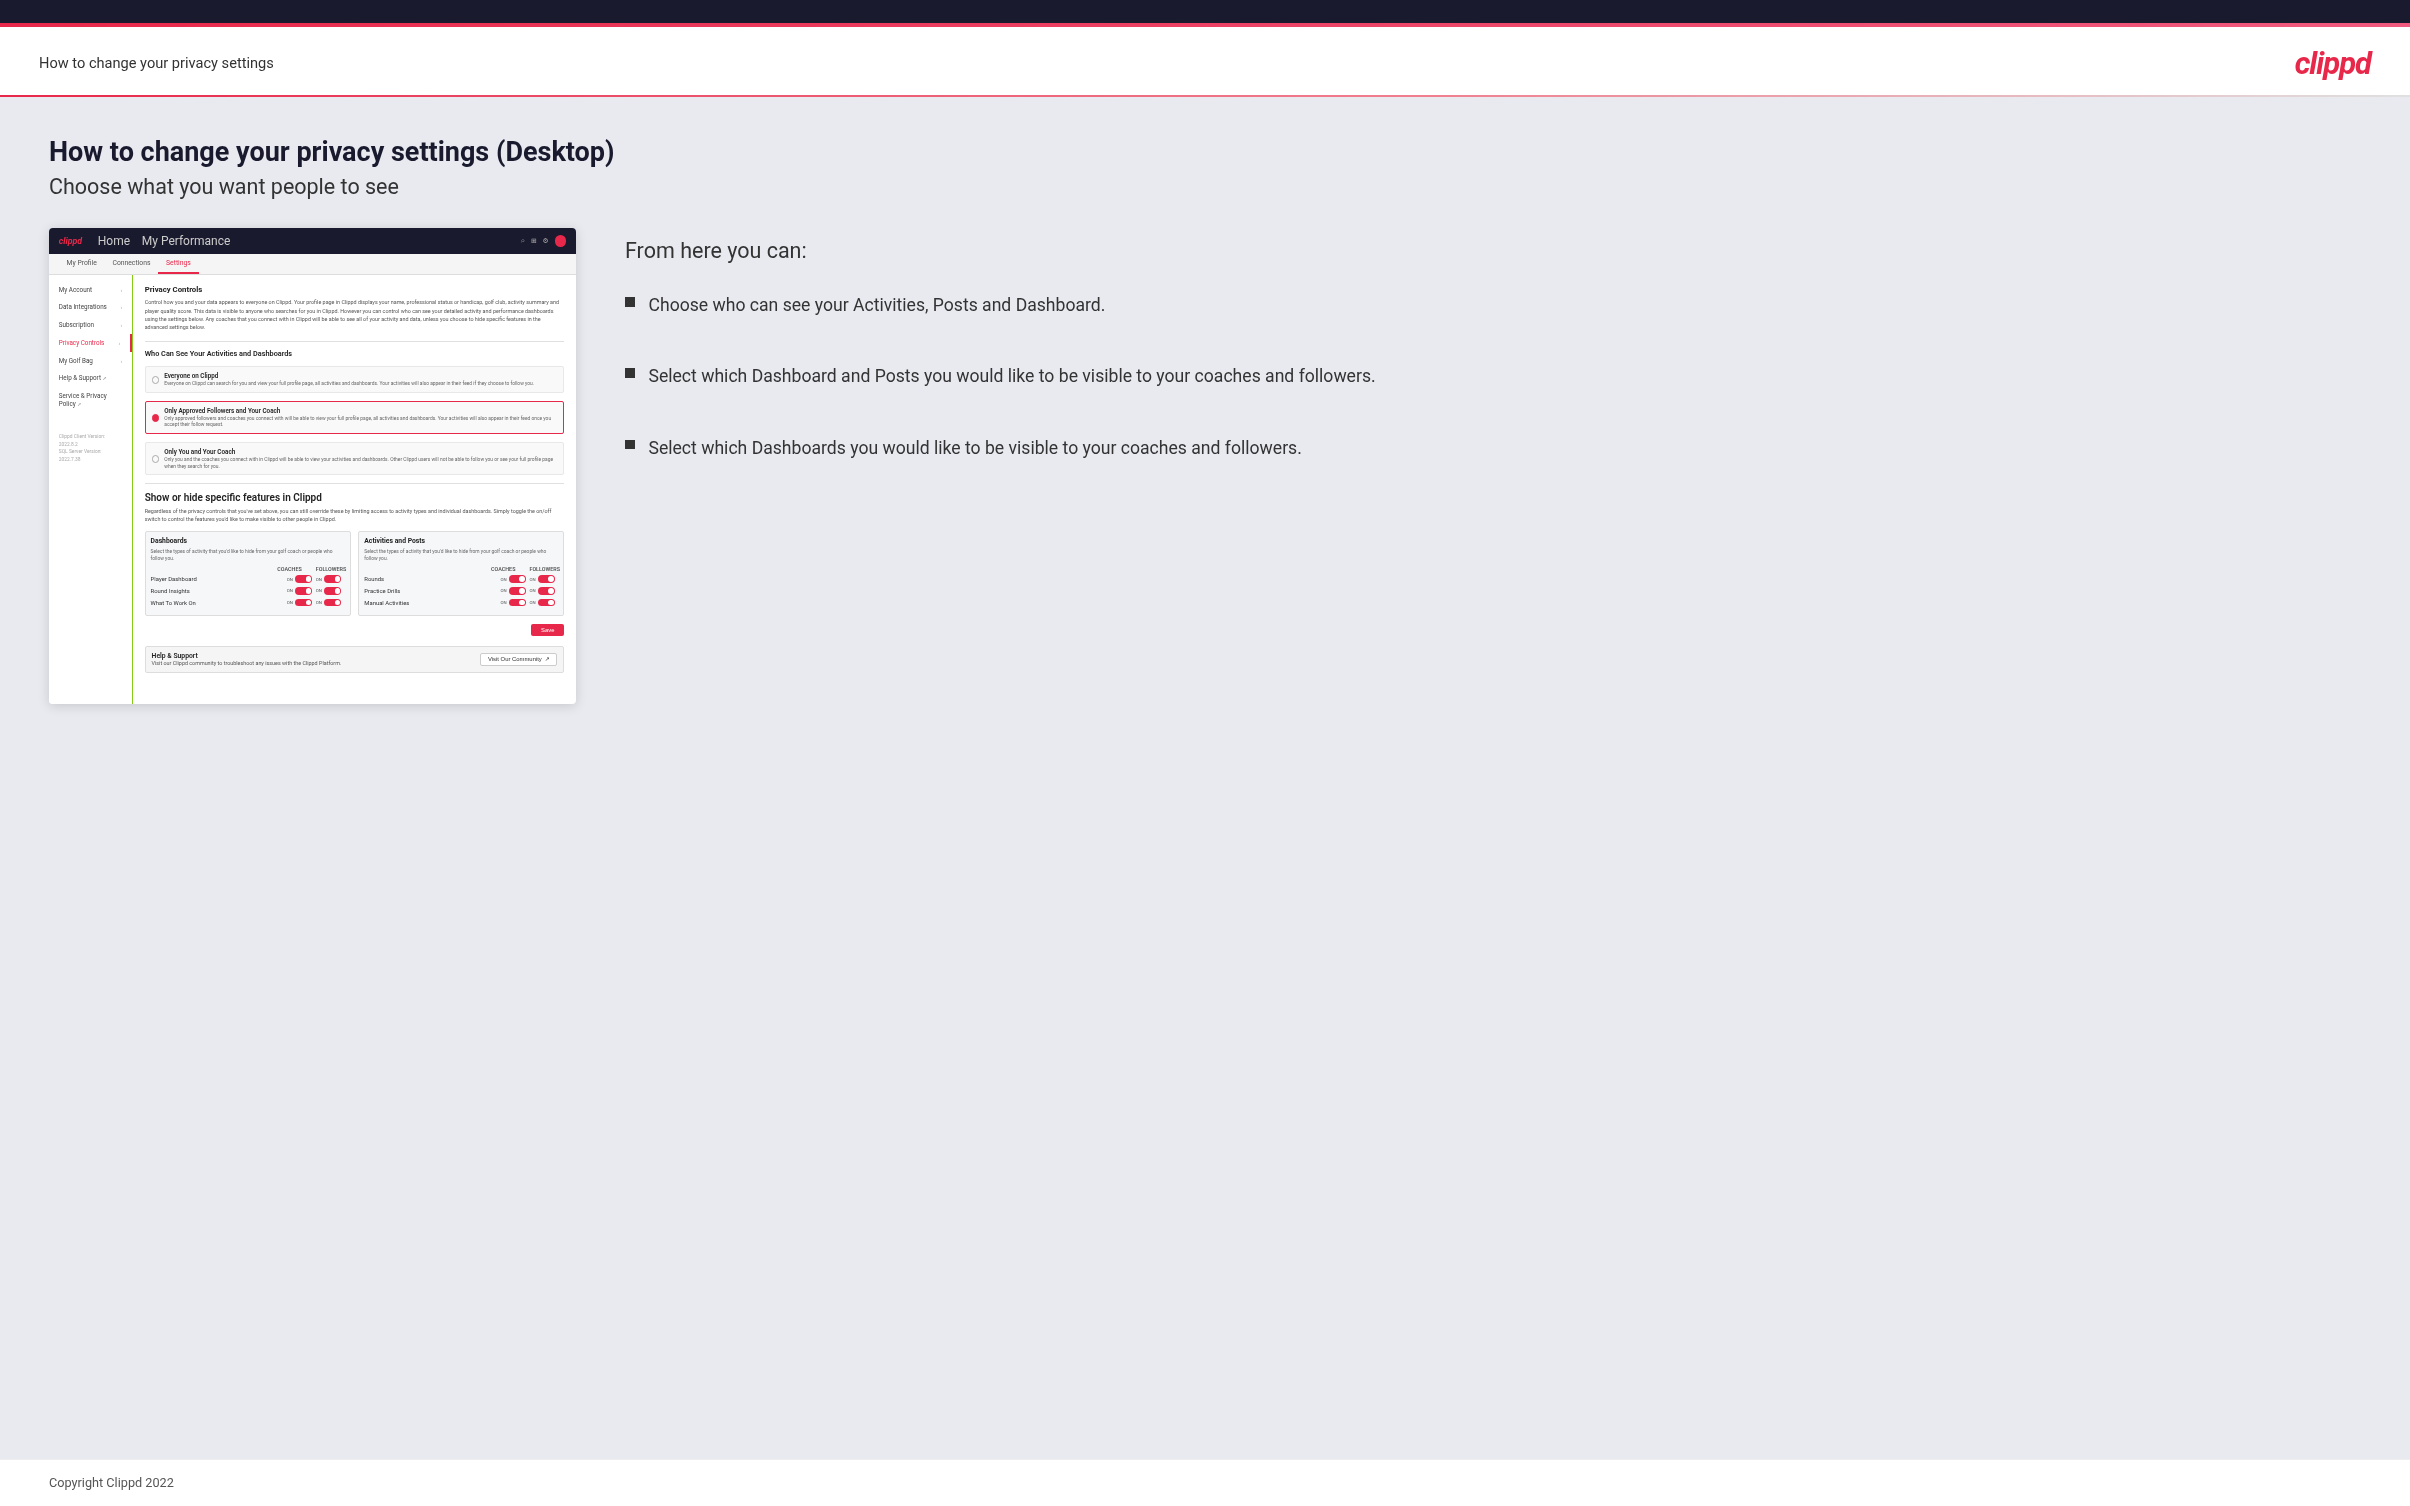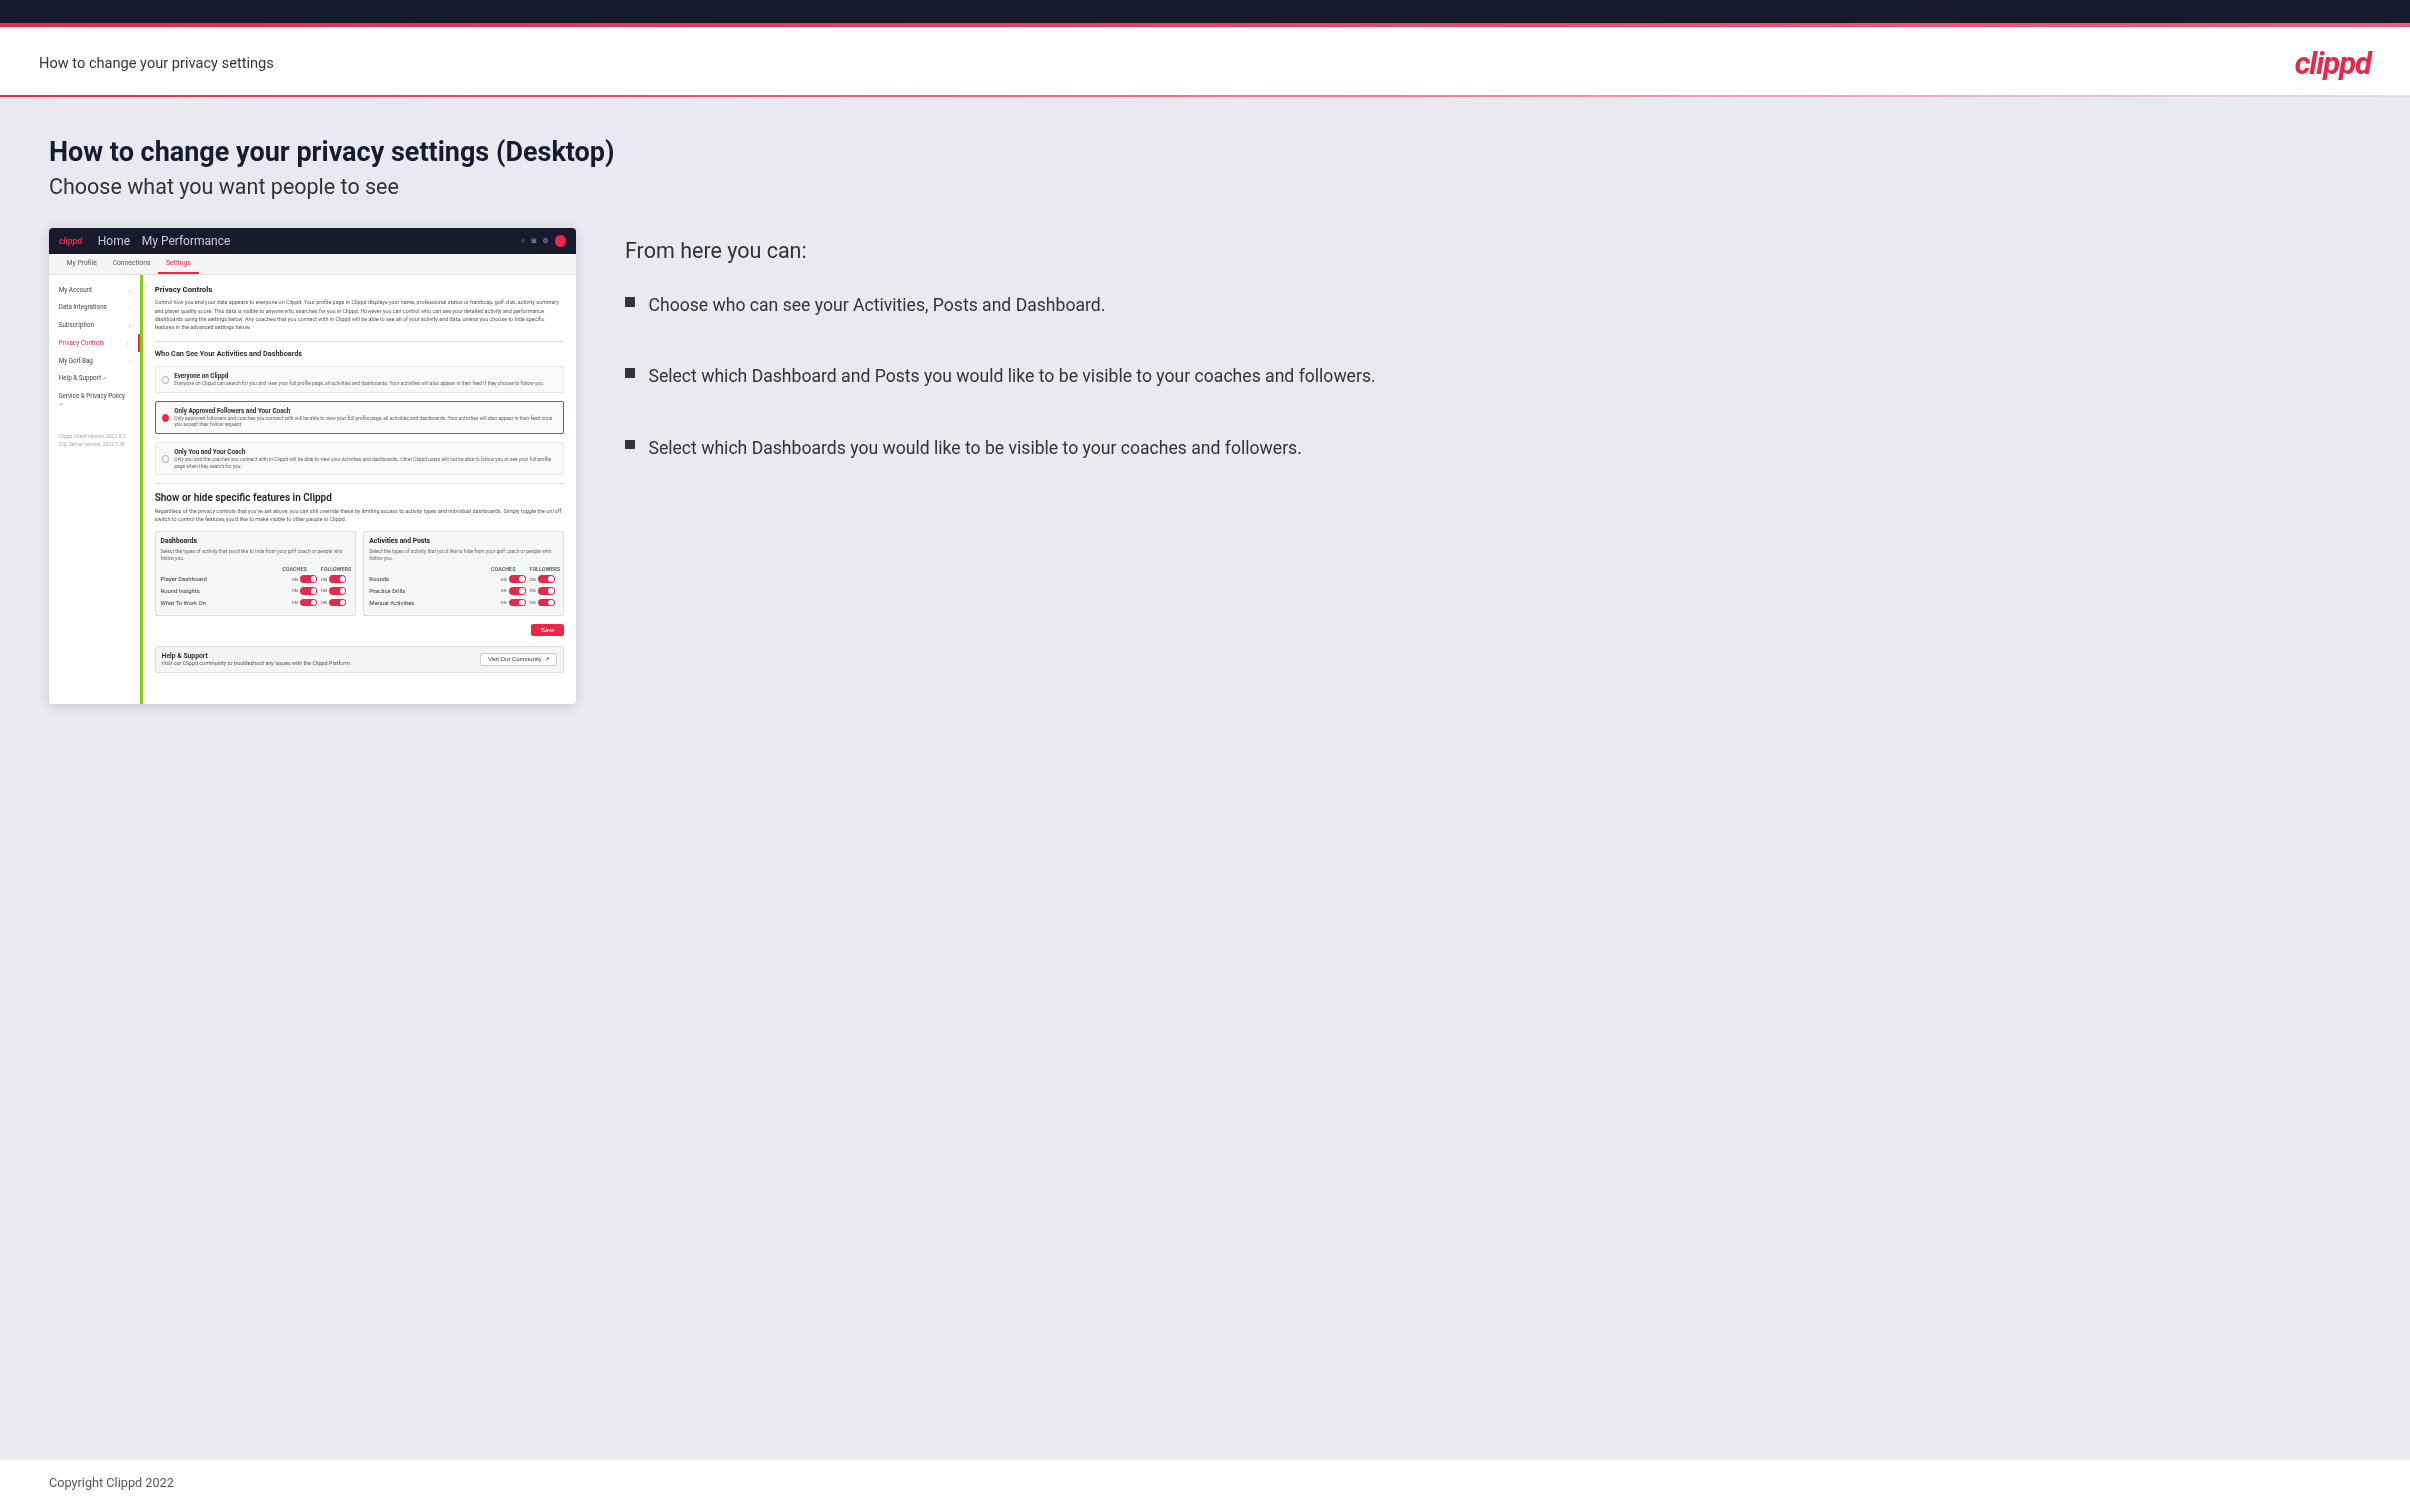--- a/index.html
+++ b/index.html
@@ -149,23 +149,23 @@
       color: #e8284a;
       border-bottom: 2px solid #e8284a;
     }
 
     
     .mock-body {
       display: flex;
       min-height: 429px;
     }
     .mock-sidebar {
-      width: 94px;
+      width: 84px;
       background: #fff;
-      border-right: 3px solid #84cc16;
+      border-right: 1px solid #84cc16;
       padding: 5.9px 0;
     }
     .mock-sidebar-item {
       padding: 4.9px 9.8px;
       font-size: 6.3px;
       color: #444;
       display: flex;
       align-items: center;
       justify-content: space-between;
       cursor: pointer;

